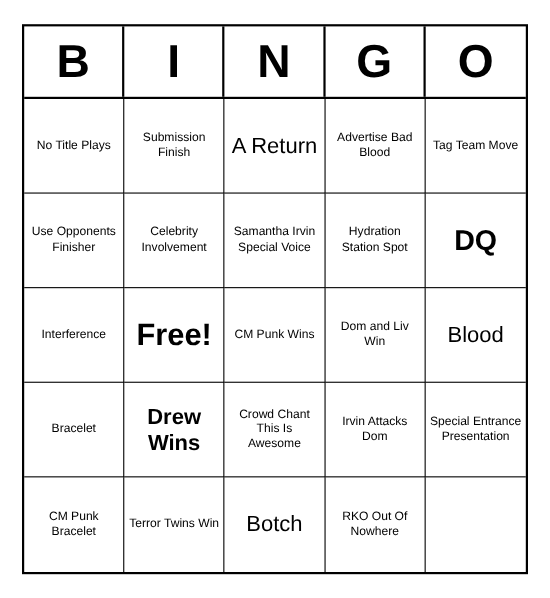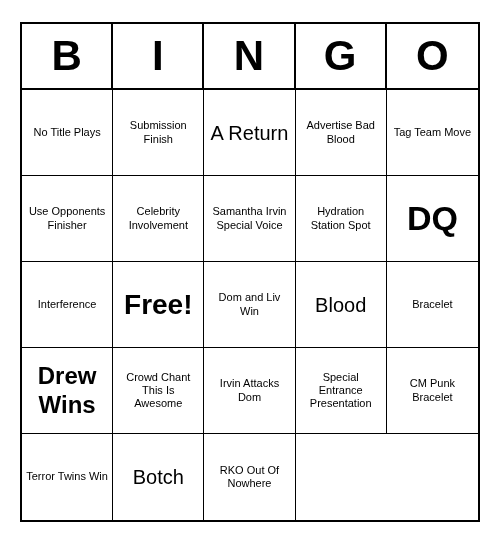--- a/index.html
+++ b/index.html
@@ -51,29 +51,29 @@
       border-right: none;
     }
     .bingo-cell:nth-child(n+21) {
       border-bottom: none;
     }
     .bingo-cell.large-text {
       font-size: 20px;
       font-weight: normal;
     }
     .bingo-cell.xlarge-text {
-      font-size: 24px;
+      font-size: 20px;
       font-weight: bold;
     }
     .bingo-cell.free {
       font-size: 28px;
       font-weight: bold;
     }
     .bingo-cell.dq {
-      font-size: 34px;
+      font-size: 26px;
       font-weight: bold;
     }
   </style>
 </head>
 <body>
 
 <div class="bingo-card">
   <div class="bingo-header">
     <div class="bingo-header-cell">B</div>
     <div class="bingo-header-cell">I</div>
@@ -90,20 +90,21 @@
     <div class="bingo-cell">Tag Team Move</div>
 
     <div class="bingo-cell">Use Opponents Finisher</div>
     <div class="bingo-cell">Celebrity Involvement</div>
     <div class="bingo-cell">Samantha Irvin Special Voice</div>
     <div class="bingo-cell">Hydration Station Spot</div>
     <div class="bingo-cell dq">DQ</div>
 
     <div class="bingo-cell">Interference</div>
     <div class="bingo-cell free">Free!</div>
+    <div class="bingo-cell">CM Punk Wins</div>
     <div class="bingo-cell">Dom and Liv Win</div>
 
     <div class="bingo-cell large-text">Blood</div>
     <div class="bingo-cell">Bracelet</div>
     <div class="bingo-cell xlarge-text">Drew Wins</div>
     <div class="bingo-cell">Crowd Chant This Is Awesome</div>
     <div class="bingo-cell">Irvin Attacks Dom</div>
 
     <div class="bingo-cell">Special Entrance Presentation</div>
     <div class="bingo-cell">CM Punk Bracelet</div>

